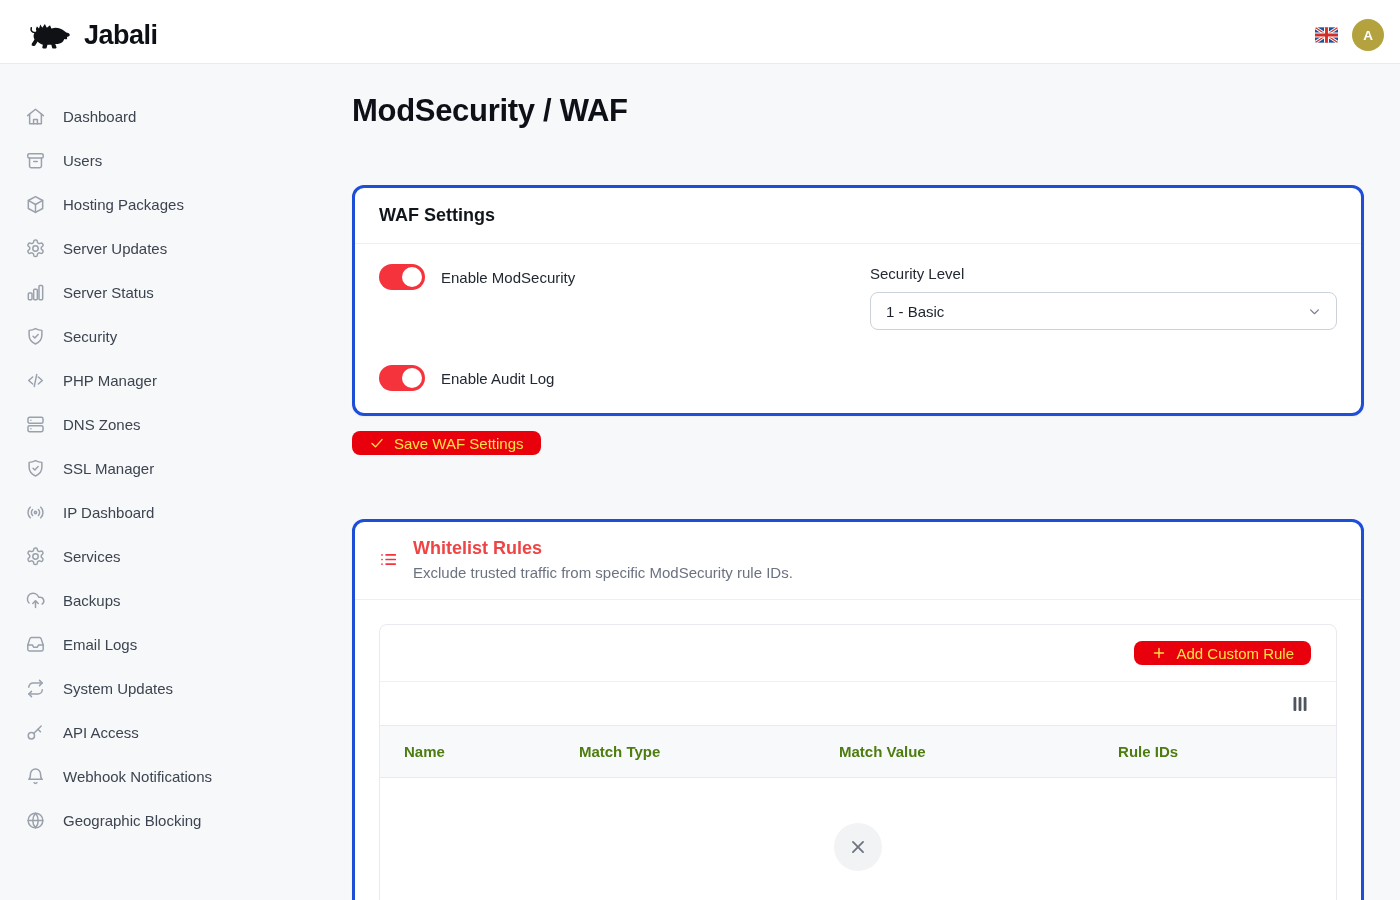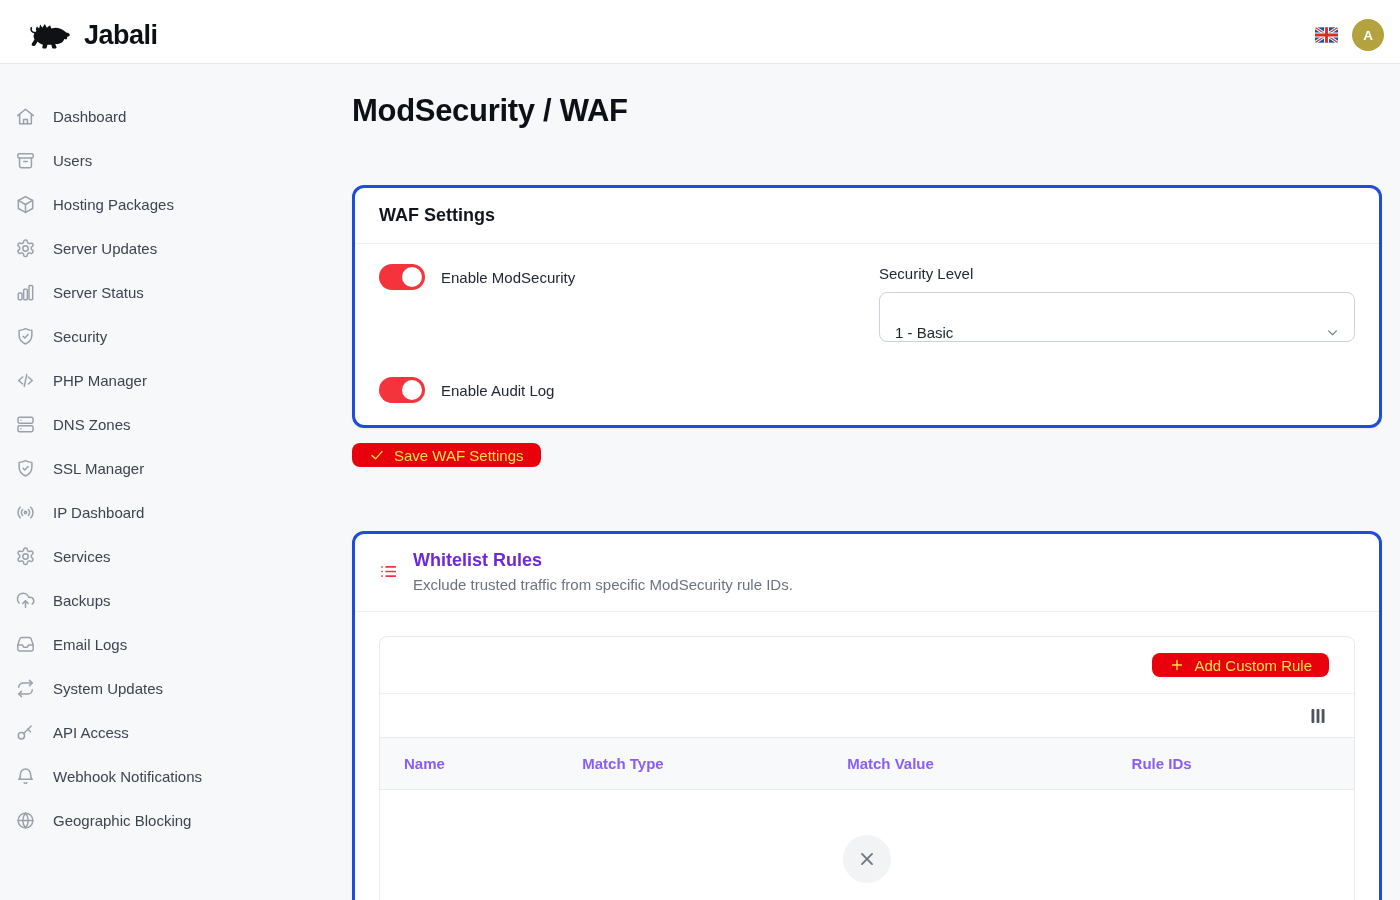--- a/index.html
+++ b/index.html
@@ -16,70 +16,70 @@
   .topbar-right { margin-left:auto; display:flex; align-items:center; gap:14px; }
   .flag { width:23px; height:16px; border-radius:2.5px; overflow:hidden; display:inline-flex; cursor:pointer; }
   .flag svg { width:23px; height:16px; display:block; }
   .avatar { width:32px; height:32px; border-radius:50%; background:var(--accent-gold,#b4a23f);
             color:#fff; font-size:13.5px; font-weight:700; display:flex; align-items:center;
             justify-content:center; cursor:pointer; }
 
   
   .layout { display:flex; height:836px; }
   .sidebar { width:352px; flex:0 0 352px; padding-top:30px; }
-  .side-item { height:44px; display:flex; align-items:center; gap:17px; padding-left:15px;
+  .side-item { height:44px; display:flex; align-items:center; gap:17px; padding-left:25px;
                cursor:pointer; color:#3d4451; font-size:15px; }
   .side-item svg { width:21px; height:21px; color:#9aa1ac; flex:0 0 21px; }
-  .main { flex:1; padding-right:18px; }
+  .main { flex:1; padding-right:36px; }
 
   .page-title { margin-top:29px; font-size:31px; font-weight:800; letter-spacing:-0.3px; color:#0d1016; }
 
   .card { background:#fff; border:3px solid #1d4ed8; border-radius:12px;
           box-shadow:0 1px 2px rgba(16,24,40,.05); }
   .card-hd { padding:17px 24px; border-bottom:1px solid #edeff1; }
   .card-hd-title { font-size:18px; font-weight:800; color:#11151c; }
 
   
   .waf-card { margin-top:56px; }
   .waf-body { padding:19px 24px 21px; display:grid; grid-template-columns:1fr 1fr; column-gap:24px; }
   .toggle-row { display:flex; align-items:center; gap:16px; height:28px; }
   .toggle-row.second { grid-column:1; margin-top:34px; }
   .switch { width:46px; height:26px; border-radius:13px; background:var(--toggle-red,#f5333c);
             position:relative; cursor:pointer; flex:0 0 46px; }
   .switch .knob { position:absolute; top:3px; right:3px; width:20px; height:20px; border-radius:50%;
                   background:#fff; }
   .toggle-label { font-size:15px; color:#232933; }
   .field-label { font-size:15px; color:#232933; display:block; margin-bottom:10px; margin-top:2px; }
-  .select { height:50px; border:1px solid #ccd2d9; border-radius:8px; background:#fff;
-            display:flex; align-items:flex-end; justify-content:space-between; padding:0 13px 0 15px;
+  .select { height:38px; border:1px solid #ccd2d9; border-radius:8px; background:#fff;
+            display:flex; align-items:center; justify-content:space-between; padding:0 13px 0 15px;
             font-size:15px; color:#1d232d; cursor:pointer; }
   .select svg { width:17px; height:17px; color:#7b828c; }
 
   .btn-red { display:inline-flex; align-items:center; gap:9px; height:24px; padding:0 17px;
              background:var(--brand-red,#e8000c); color:#fde047; font-size:15px; border:none;
              border-radius:8px; cursor:pointer; font-family:inherit; }
   .btn-red svg { width:16px; height:16px; }
   .save-row { margin-top:15px; }
 
   
   .wl-card { margin-top:64px; height:420px; }
   .wl-hd { display:flex; align-items:center; gap:15px; padding:16px 24px 18px; border-bottom:1px solid #edeff1; }
   .wl-hd-icon { width:19px; height:19px; color:var(--toggle-red,#f5333c); flex:0 0 19px; }
-  .wl-title { font-size:18px; font-weight:800; color:#6d28d9; margin-bottom:5px; }
+  .wl-title { font-size:18px; font-weight:800; color:#ef4444; margin-bottom:5px; }
   .wl-sub { font-size:15px; color:#6b7280; }
   .wl-inner-wrap { padding:24px; }
   .inner-card { border:1px solid #e8eaed; border-radius:8px; overflow:hidden; background:#fff; }
   .add-row { display:flex; justify-content:flex-end; padding:16px 25px; border-bottom:1px solid #eef0f2; }
   .toolbar-row { height:44px; display:flex; align-items:center; justify-content:flex-end;
                  padding-right:26px; border-bottom:1px solid #e8eaed; }
   .columns-btn { width:20px; height:20px; color:#4e545c; cursor:pointer; display:inline-flex; }
   .columns-btn svg { width:20px; height:20px; }
   .thead { display:grid; grid-template-columns:18.3% 27.2% 29.2% 25.3%; background:#f8f9fa;
            border-bottom:1px solid #e8eaed; }
-  .th { padding:17px 8px 17px 24px; font-size:15px; font-weight:800; color:#8b5cf6; }
+  .th { padding:17px 8px 17px 24px; font-size:15px; font-weight:800; color:#4d7c0f; }
   .tbody-empty { height:175px; position:relative; background:#fff; }
   .empty-circle { position:absolute; left:50%; top:45px; transform:translateX(-50%);
                   width:48px; height:48px; border-radius:50%; background:#f2f3f5;
                   display:flex; align-items:center; justify-content:center; cursor:pointer; }
   .empty-circle svg { width:22px; height:22px; color:#6e7480; }
 </style>
 </head>
 <body>
 
 <div class="app">

